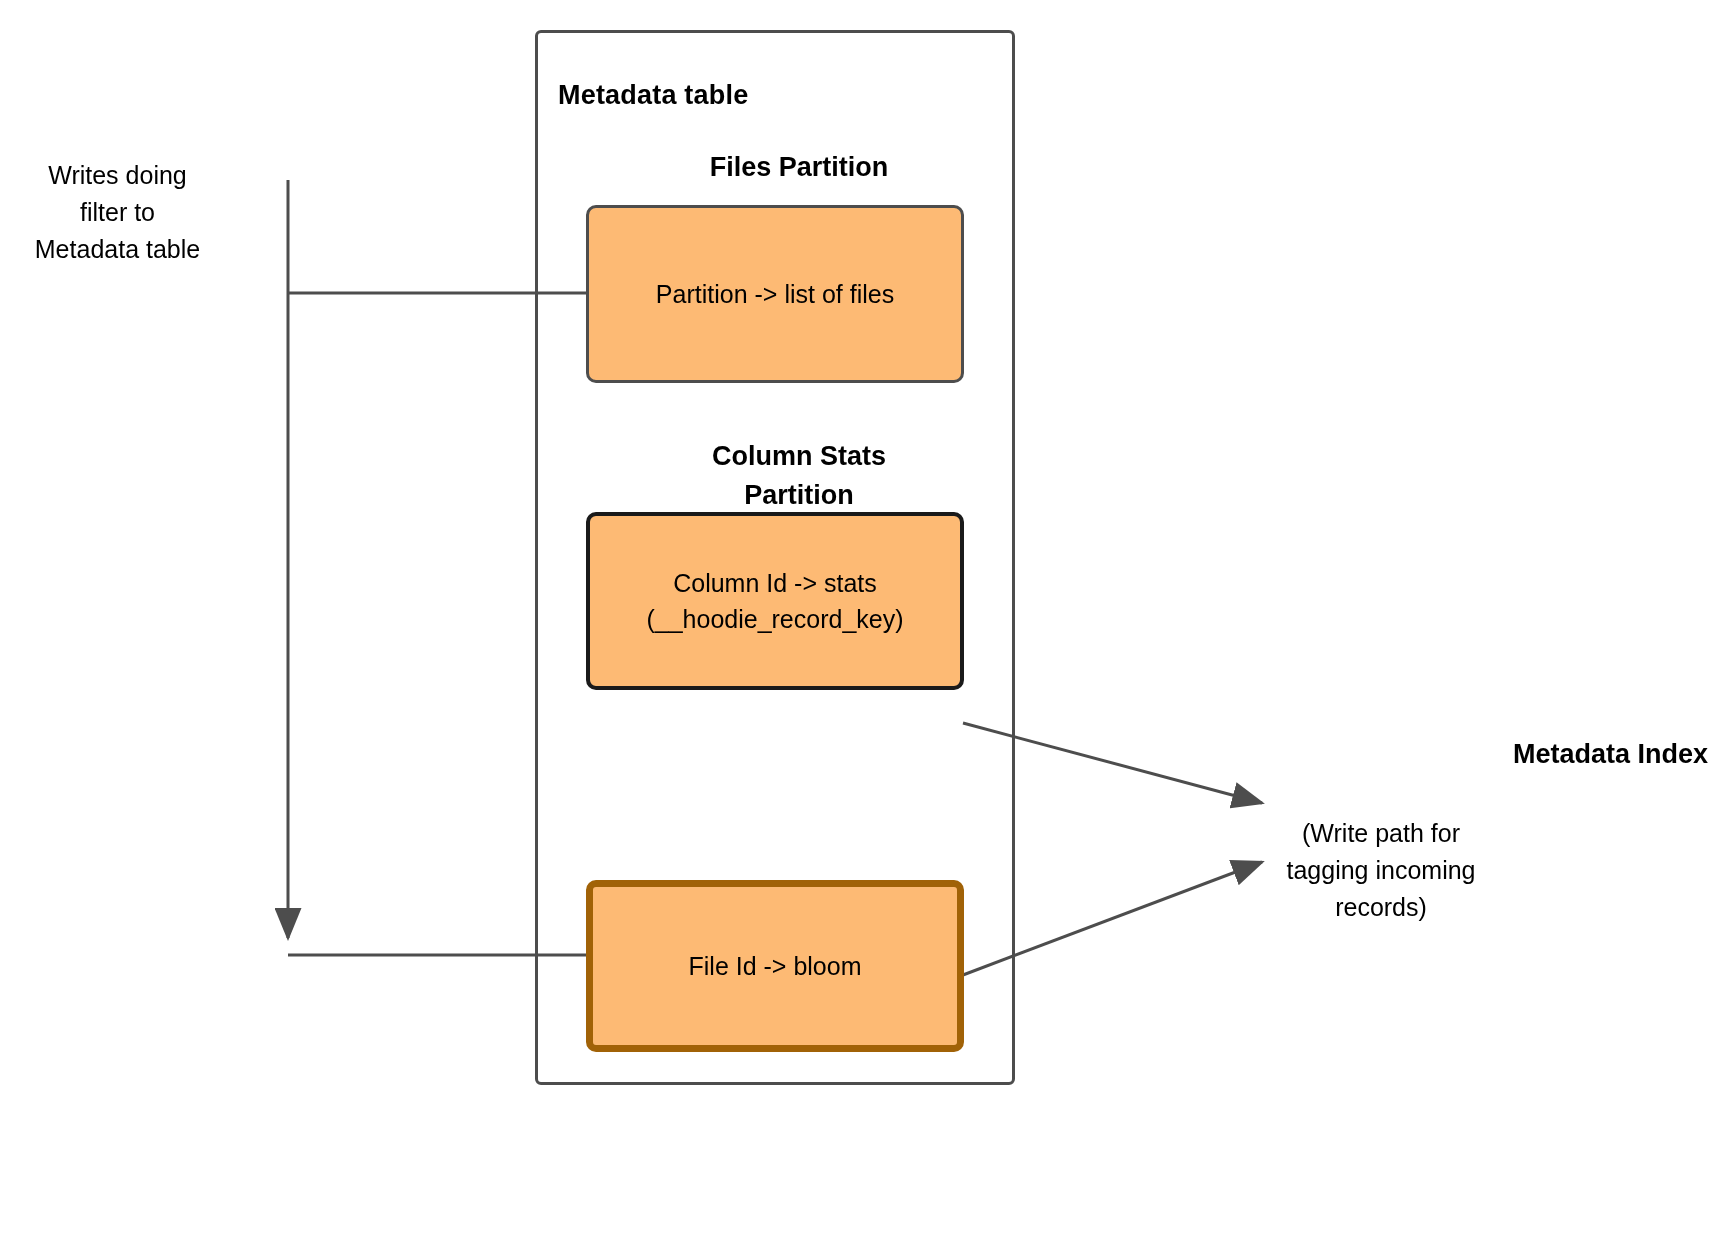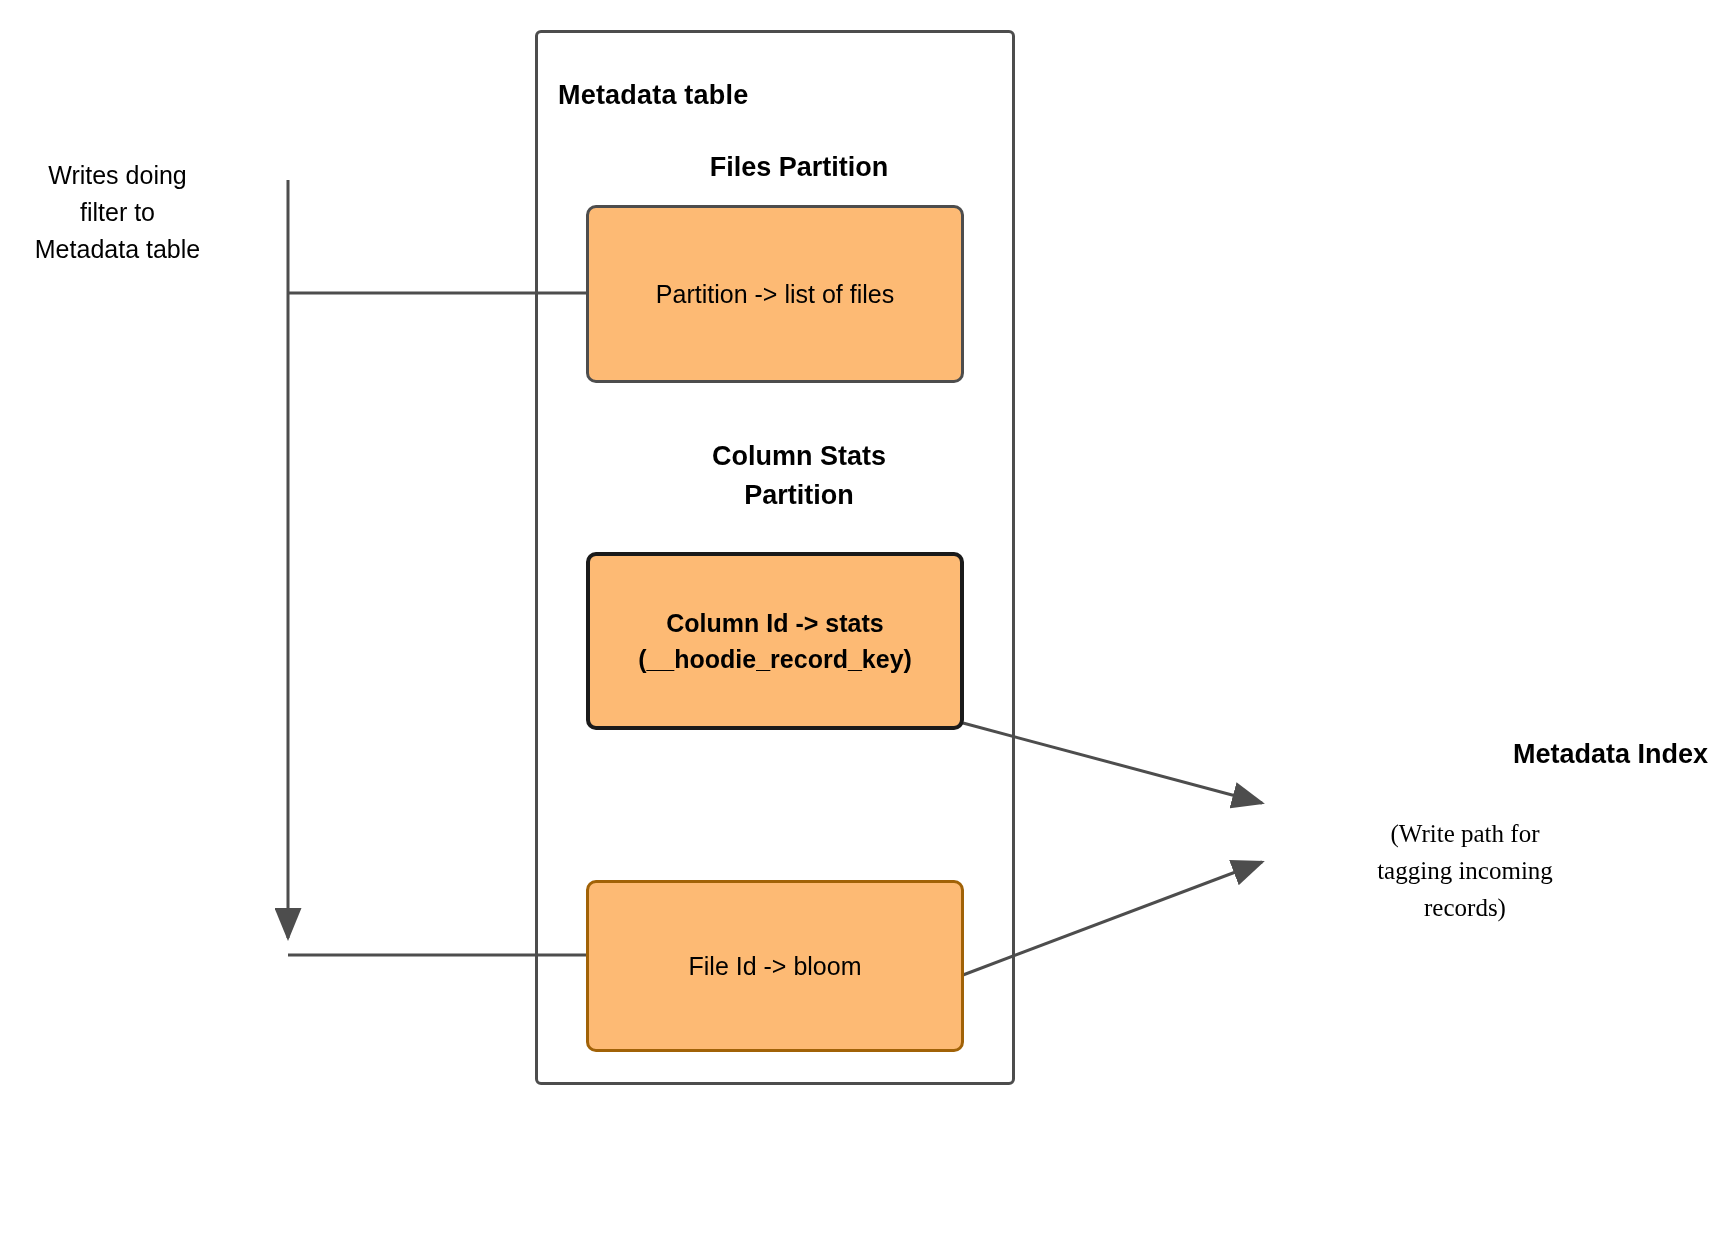--- a/index.html
+++ b/index.html
@@ -72,53 +72,51 @@
     line-height: 1.45;
     color: #000000;
     padding: 0 10px;
   }
   .box-files {
     top: 205px;
     height: 178px;
     border: 3px solid #4d4d4d;
   }
   .box-colstats {
-    top: 552px;
+    top: 512px;
     height: 178px;
     border: 4px solid #1a1a1a;
-    font-weight: bold;
   }
   .box-bloom {
     top: 880px;
     height: 172px;
-    border: 3px solid #a16207;
+    border: 7px solid #a16207;
   }
   .title-files { top: 148px; }
   .title-colstats { top: 437px; }
   .title-bloom { top: 787px; }
 
   .right-title {
     position: absolute;
     left: 1288px;
     top: 739px;
     width: 420px;
     font-size: 27px;
     font-weight: bold;
     text-align: right;
     white-space: nowrap;
   }
   .right-caption {
     position: absolute;
-    left: 1340px;
+    left: 1256px;
     top: 815px;
     width: 250px;
     font-size: 25px;
     line-height: 1.48;
     text-align: center;
-    font-family: Liberation Serif, serif;
   }
   .left-caption {
     position: absolute;
     left: 10px;
     top: 157px;
     width: 215px;
     font-size: 25px;
     line-height: 1.48;
     text-align: center;
   }

